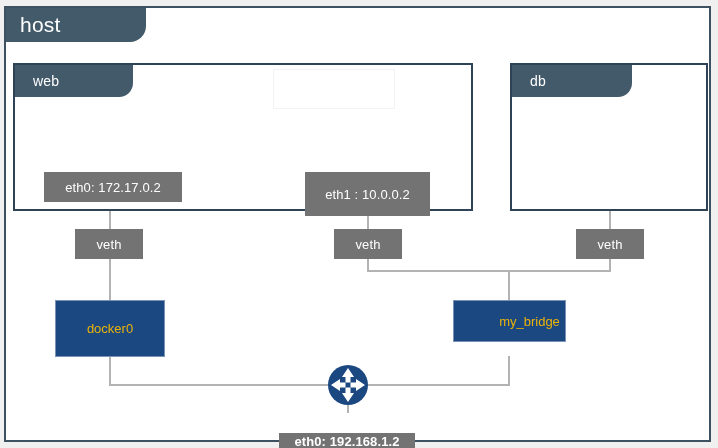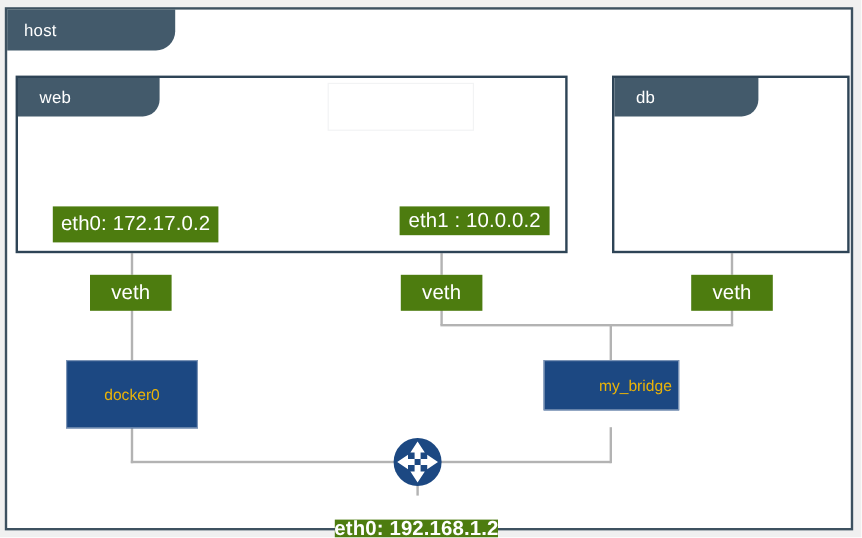--- a/index.html
+++ b/index.html
@@ -29,21 +29,21 @@
   }
   .host-tab {
     position: absolute;
     left: 0px;
     top: 0px;
     width: 140px;
     height: 34px;
     background: #435a6b;
     border-bottom-right-radius: 16px;
     color: #ffffff;
-    font-size: 14px;
+    font-size: 21px;
     line-height: 34px;
     padding-left: 14px;
     box-sizing: border-box;
     letter-spacing: 0.2px;
   }
 
   
   .container-box {
     position: absolute;
     background: #ffffff;
@@ -69,23 +69,23 @@
   .ghost-rect {
     position: absolute;
     background: #ffffff;
     border: 1px solid #f2f3f4;
     box-sizing: border-box;
   }
 
   
   .chip {
     position: absolute;
-    background: #4d7c0f;
+    background: #737373;
     color: #ffffff;
-    font-size: 17px;
+    font-size: 13px;
     display: flex;
     align-items: center;
     justify-content: center;
     box-sizing: border-box;
     white-space: nowrap;
     letter-spacing: 0.1px;
   }
 
   
   .bridge {
@@ -157,21 +157,21 @@
       <div class="container-tab" style="width:120px;">db</div>
     </div>
 
     <div class="container-box" style="left:7px; top:55px; width:460px; height:148px;">
       <div class="container-tab" style="width:118px;">web</div>
       <div class="ghost-rect" style="left:258px; top:4px; width:122px; height:40px;"></div>
     </div>
 
     <div class="chip" style="left:38px; top:164px; width:138px; height:30px;">eth0: 172.17.0.2</div>
 
-    <div class="chip" style="left:299px; top:164px; width:125px; height:24px;margin-left:28px;">eth1 : 10.0.0.2</div>
+    <div class="chip" style="left:299px; top:164px; width:125px; height:44px;">eth1 : 10.0.0.2</div>
 
 
     <div class="chip" style="left:69px; top:221px; width:68px; height:30px;">veth</div>
 
     <div class="chip" style="left:328px; top:221px; width:68px; height:30px;">veth</div>
 
     <div class="chip" style="left:570px; top:221px; width:68px; height:30px;">veth</div>
 
     <div class="bridge" style="left:49px; top:292px; width:110px; height:57px;">docker0</div>
 

